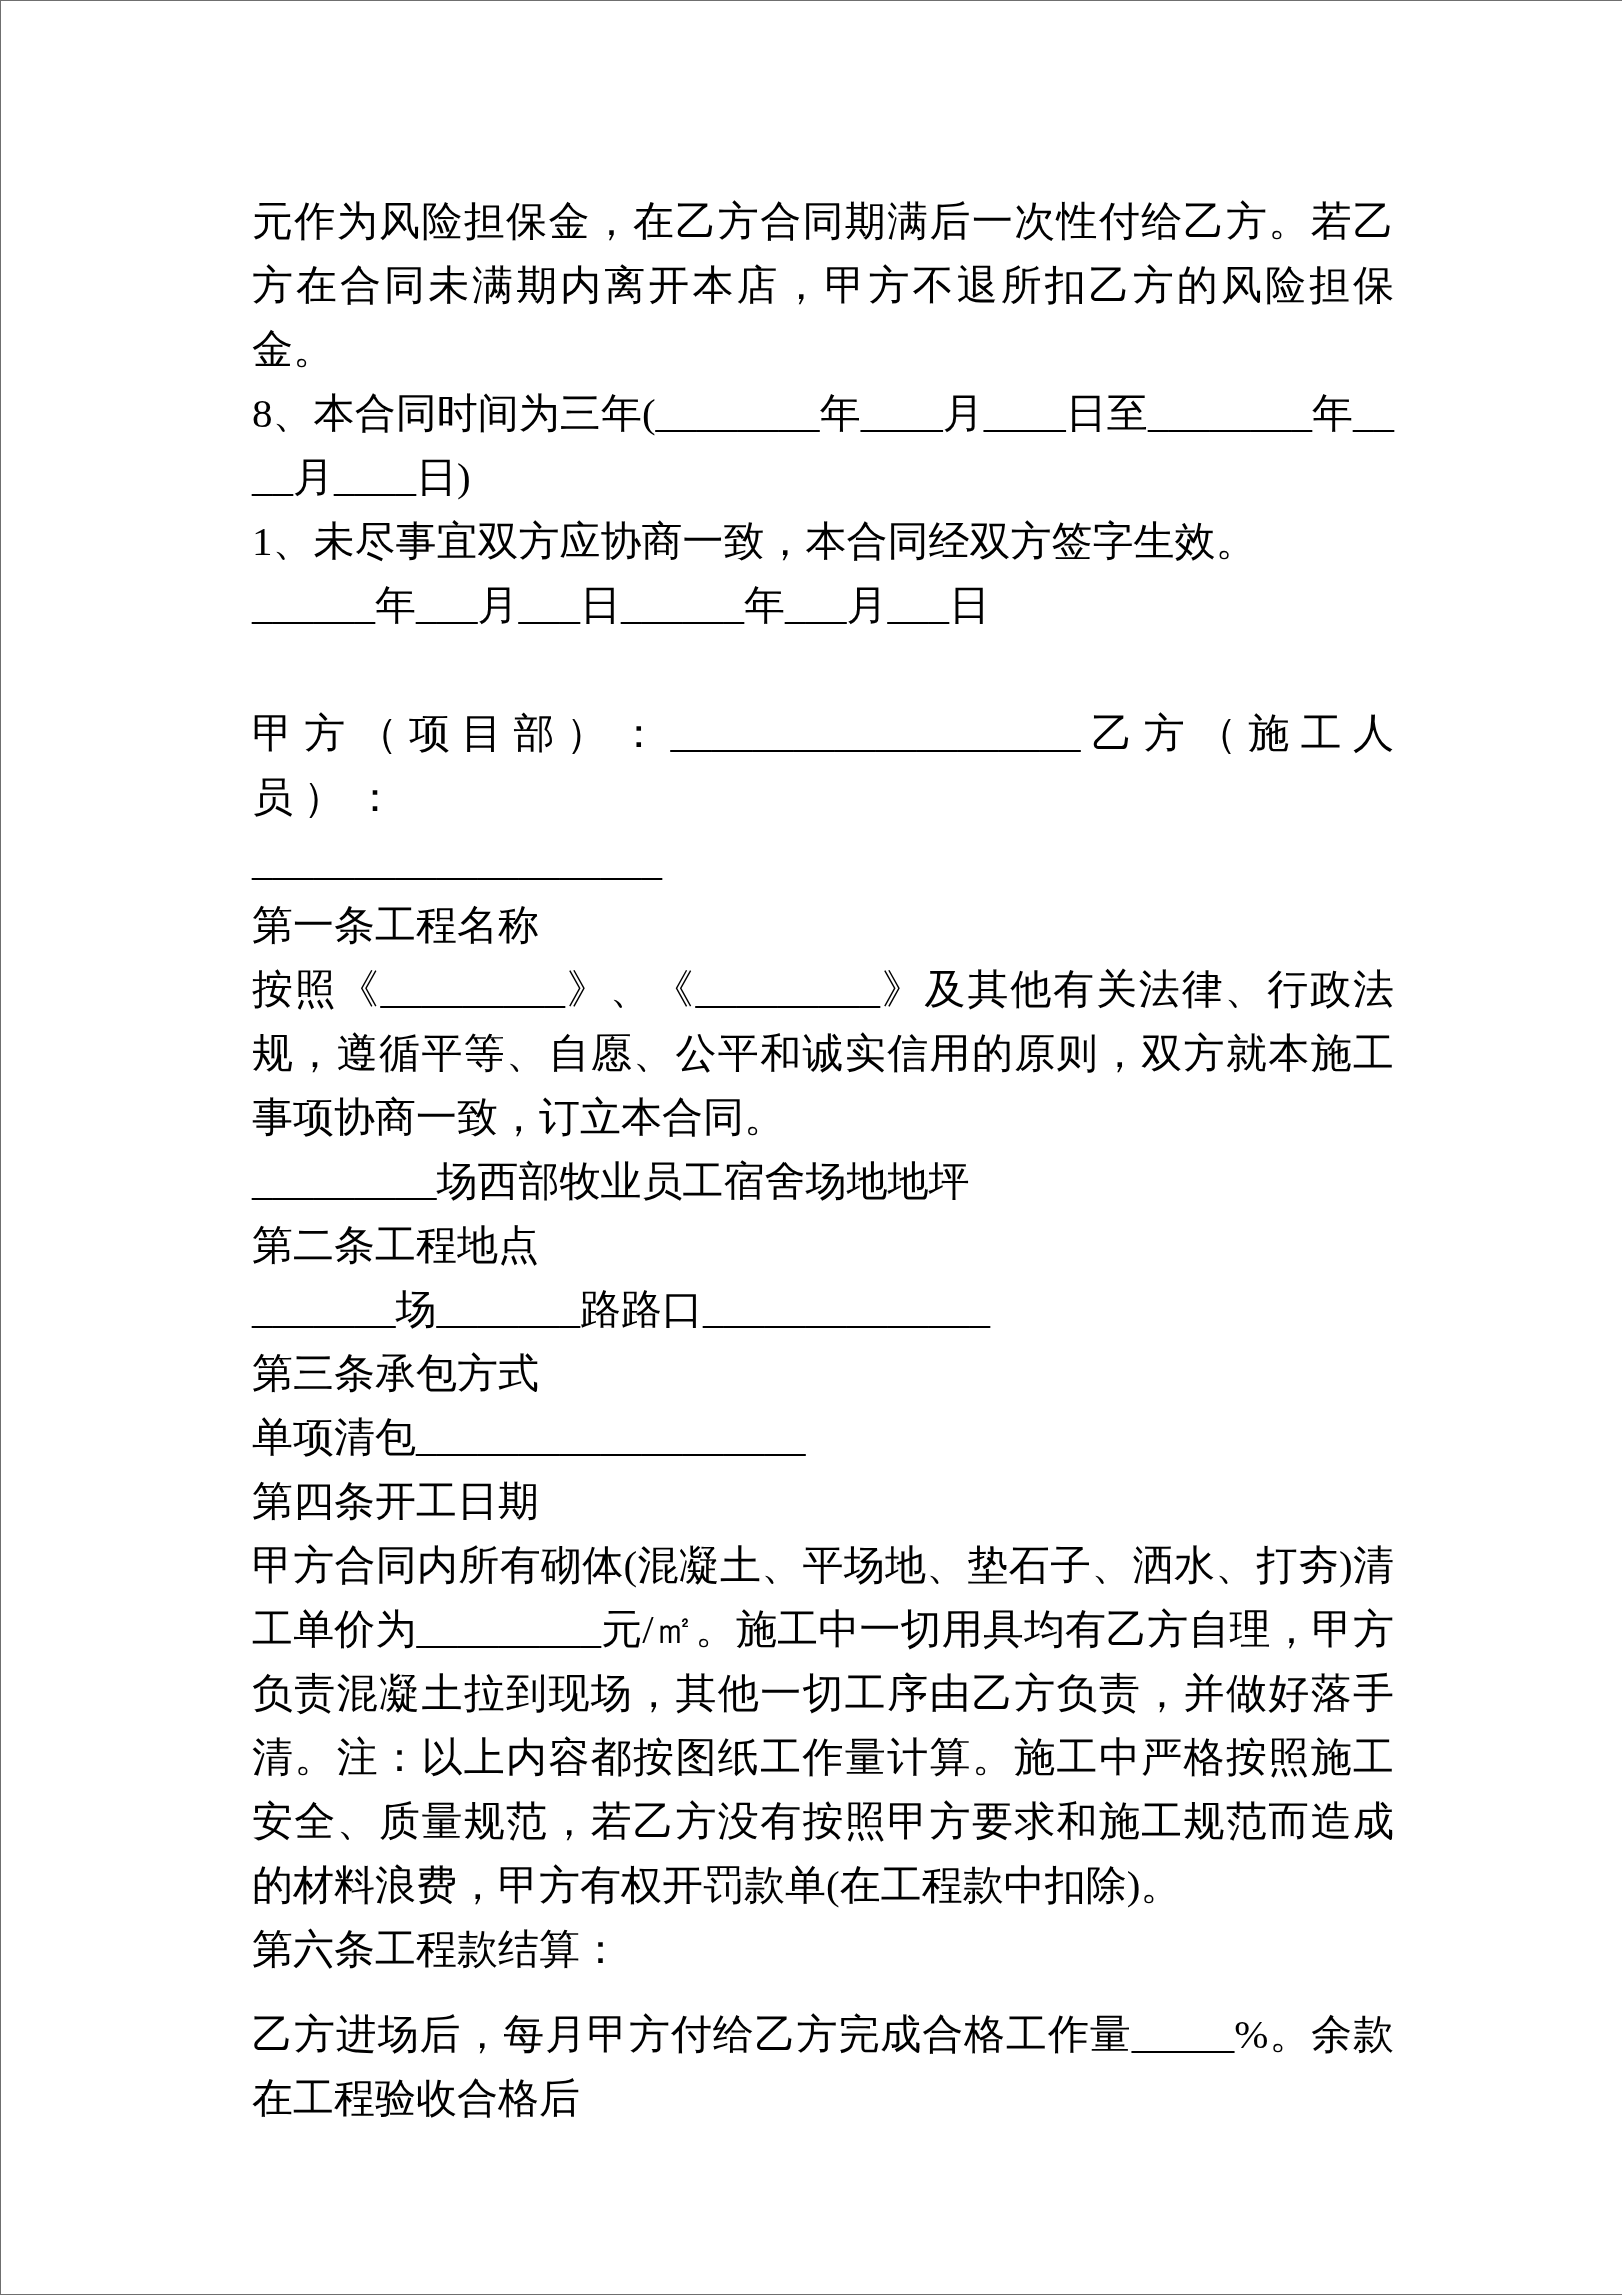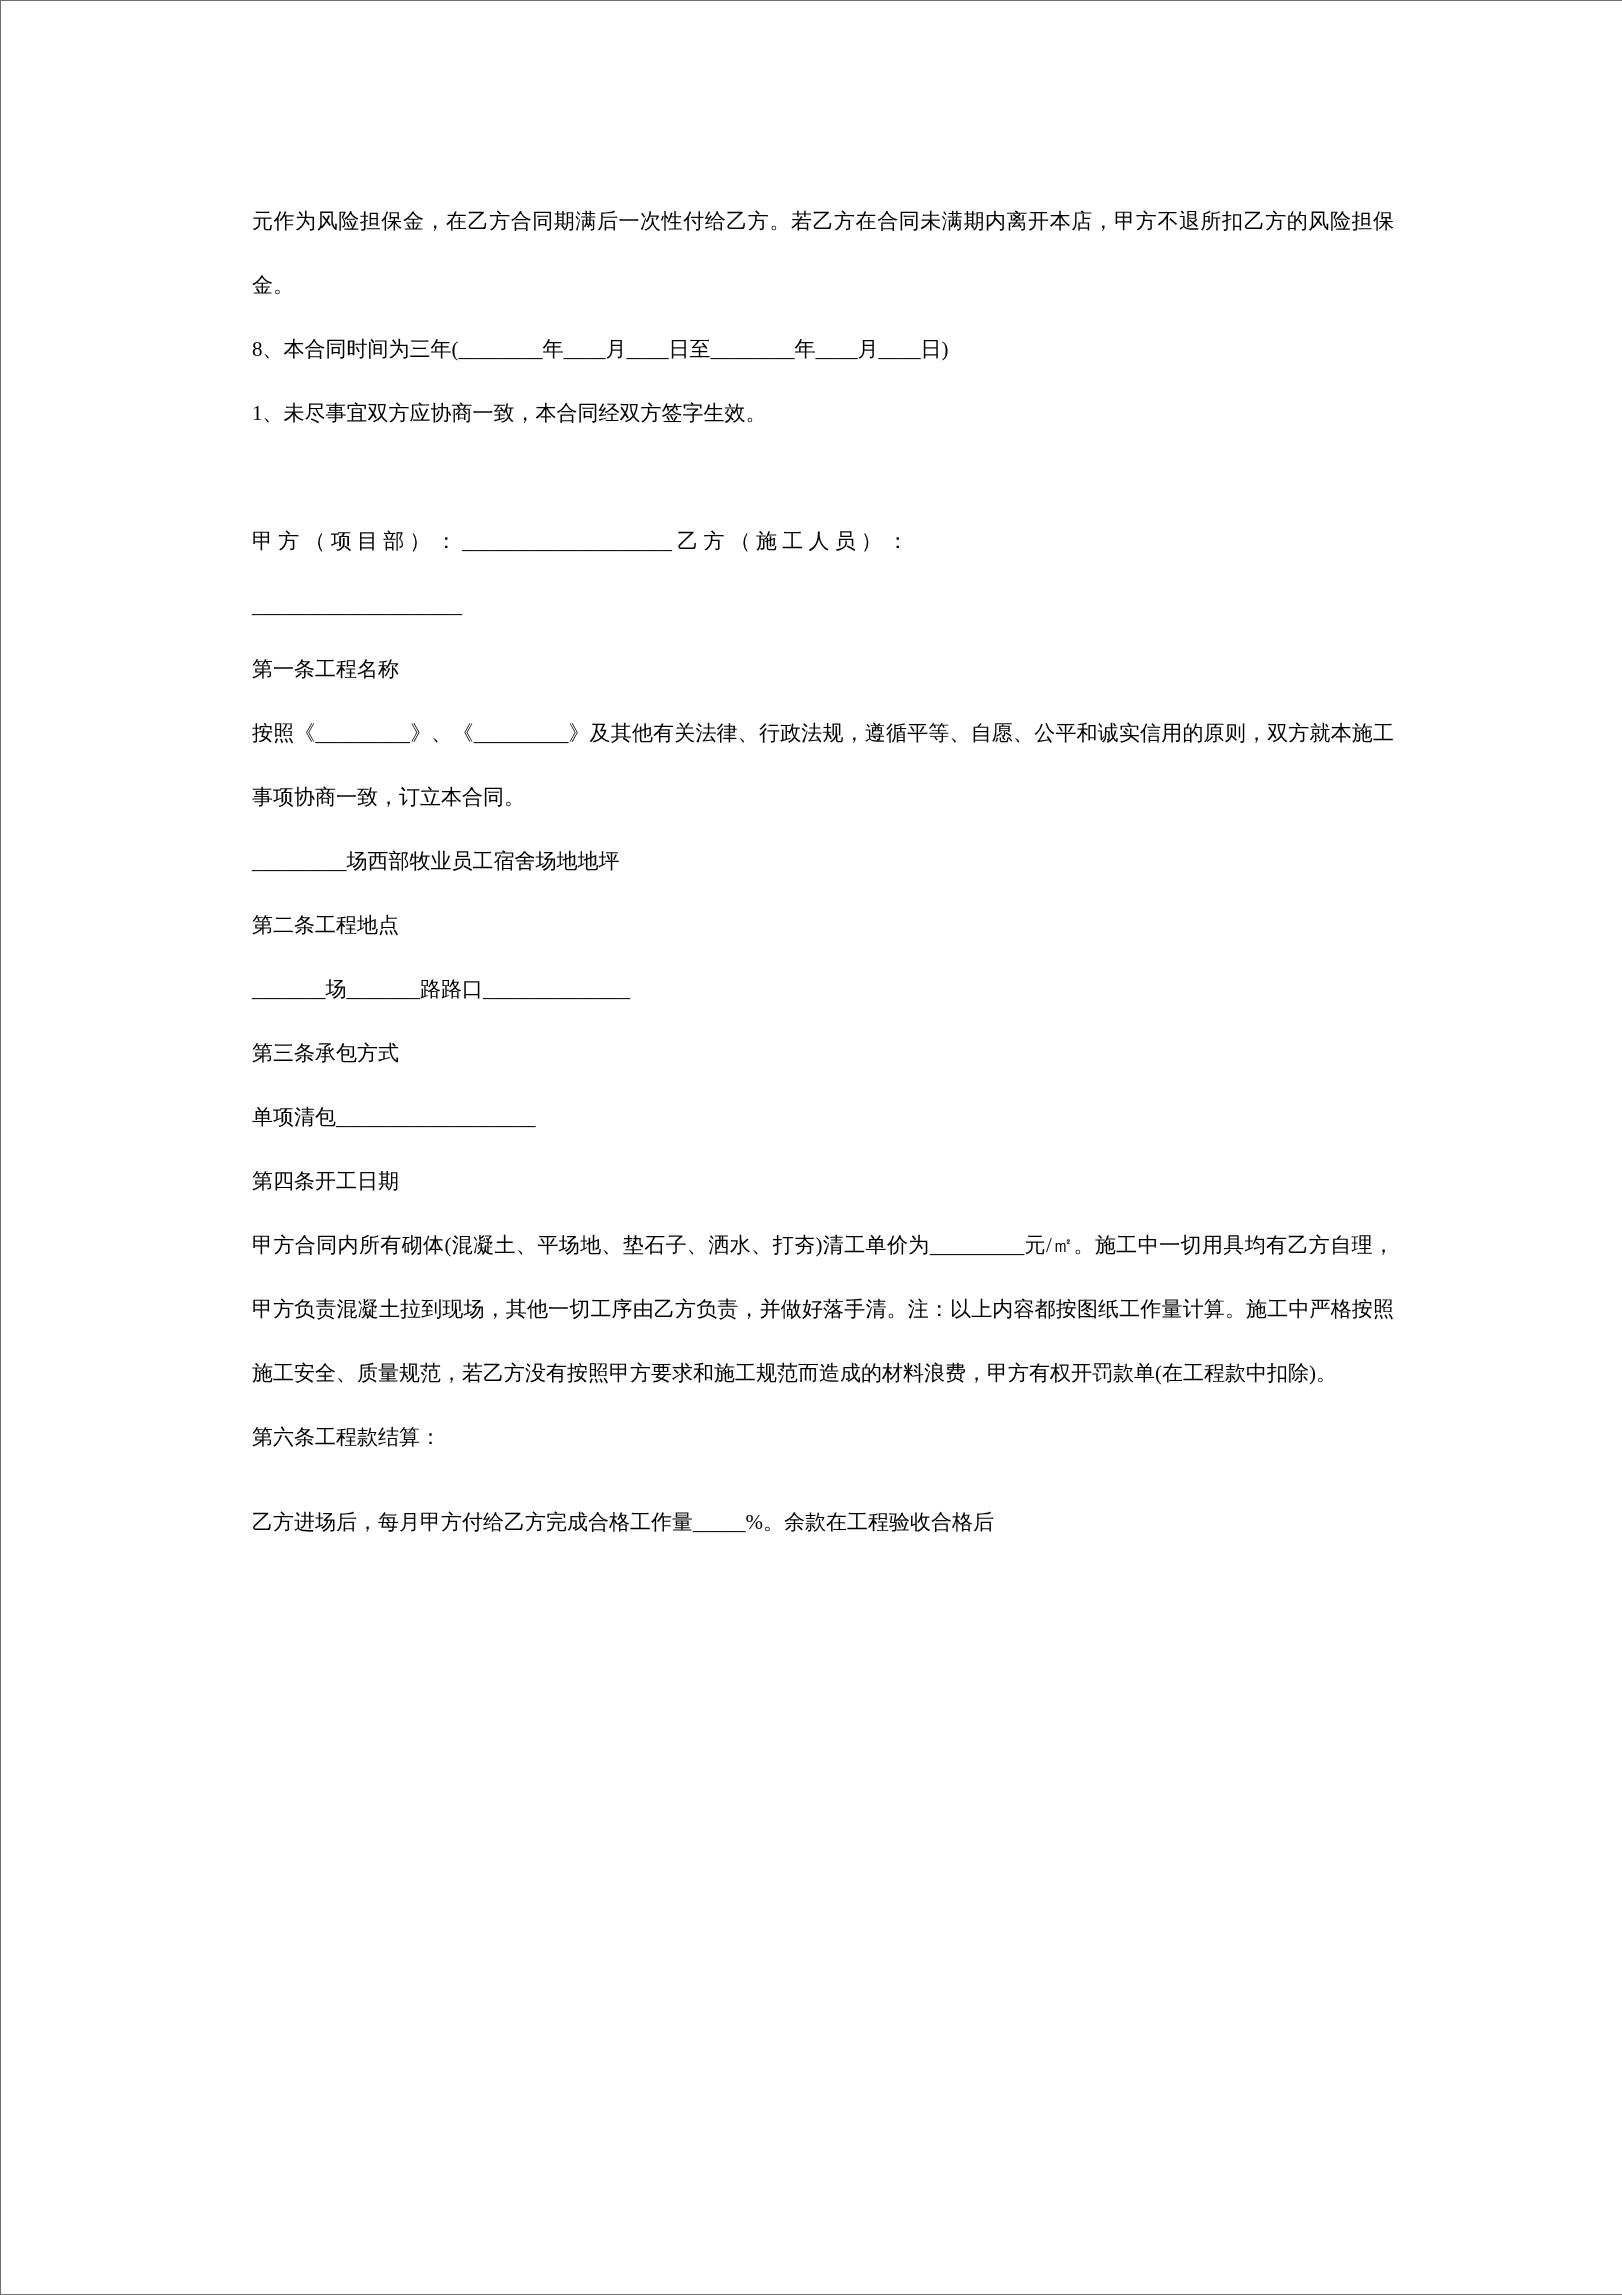--- a/index.html
+++ b/index.html
@@ -16,21 +16,21 @@
     border: 1.3px solid #6f6f6f;
     overflow: hidden;
     font-family: "Liberation Serif", "DejaVu Serif", serif;
   }
   .content {
     position: absolute;
     top: 188px;
     left: 251px;
     width: 1142px;
     color: #000000;
-    font-size: 21px;
+    font-size: 41px;
     line-height: 64px;
     text-align: justify;
     text-justify: inter-ideograph;
     word-break: break-all;
   }
   .content p {
     margin: 0;
     padding: 0;
   }
   .space-before {
@@ -41,20 +41,21 @@
   }
 </style>
 </head>
 <body>
 
 <div class="page">
   <div class="content">
     <p>元作为风险担保金，在乙方合同期满后一次性付给乙方。若乙方在合同未满期内离开本店，甲方不退所扣乙方的风险担保金。</p>
     <p>8、本合同时间为三年(________年____月____日至________年____月____日)</p>
     <p>1、未尽事宜双方应协商一致，本合同经双方签字生效。</p>
+    <p>______年___月___日______年___月___日</p>
     <p class="space-before">甲 方 （ 项 目 部 ） ： ____________________ 乙 方 （ 施 工 人 员 ） ：</p>
     <p>____________________</p>
     <p>第一条工程名称</p>
     <p>按照《_________》、《_________》及其他有关法律、行政法规，遵循平等、自愿、公平和诚实信用的原则，双方就本施工事项协商一致，订立本合同。</p>
     <p>_________场西部牧业员工宿舍场地地坪</p>
     <p>第二条工程地点</p>
     <p>_______场_______路路口______________</p>
     <p>第三条承包方式</p>
     <p>单项清包___________________</p>
     <p>第四条开工日期</p>

